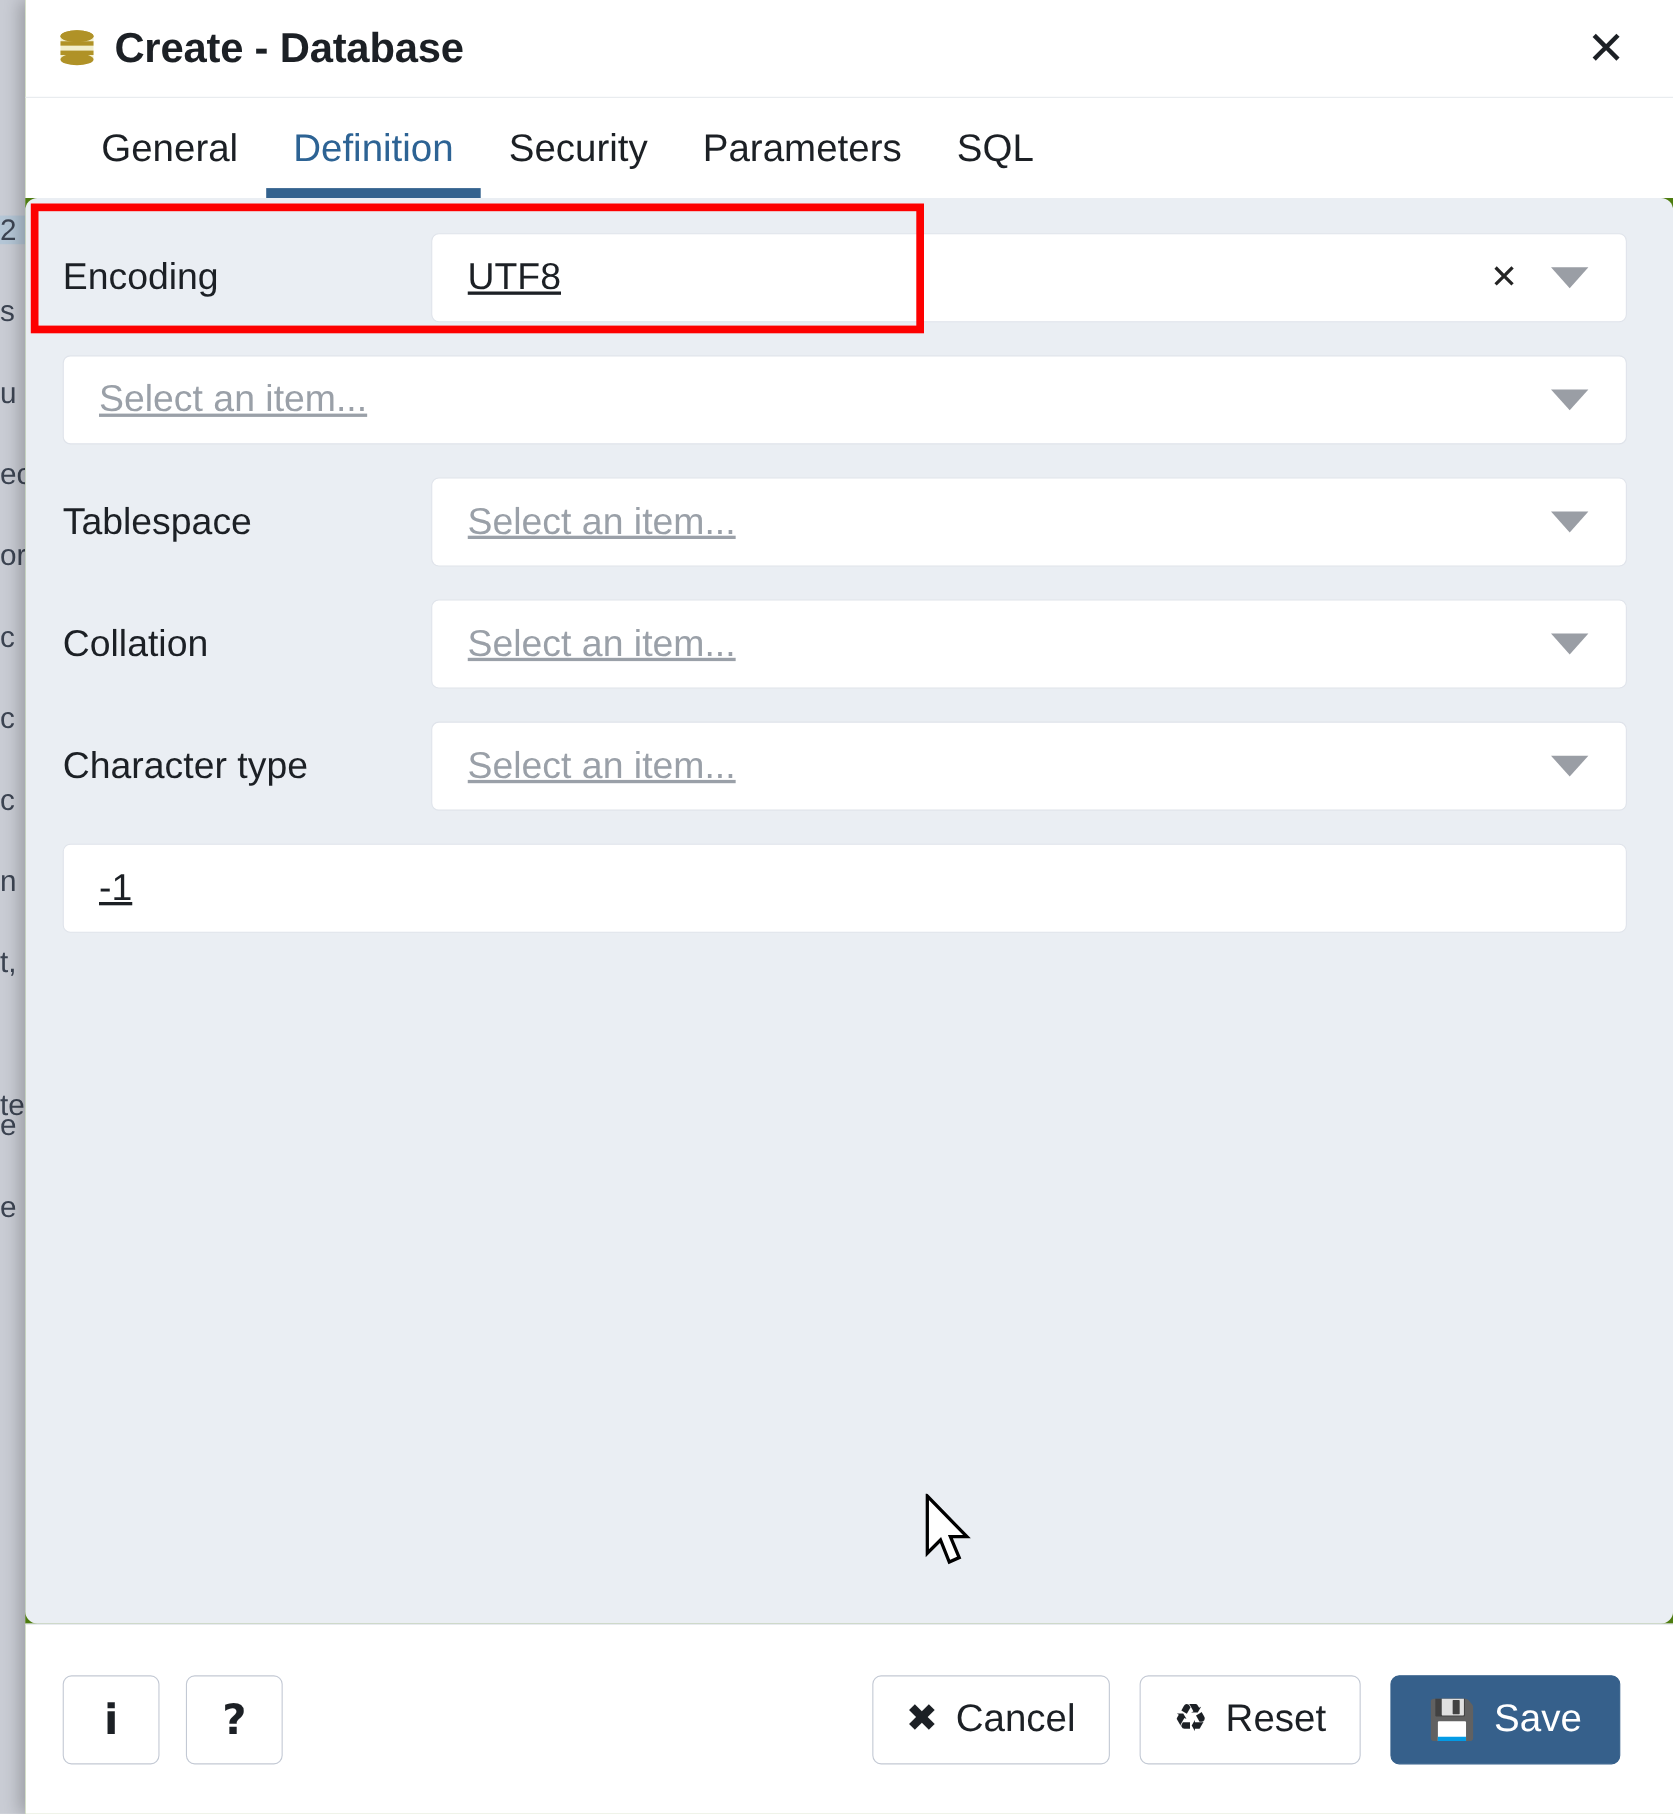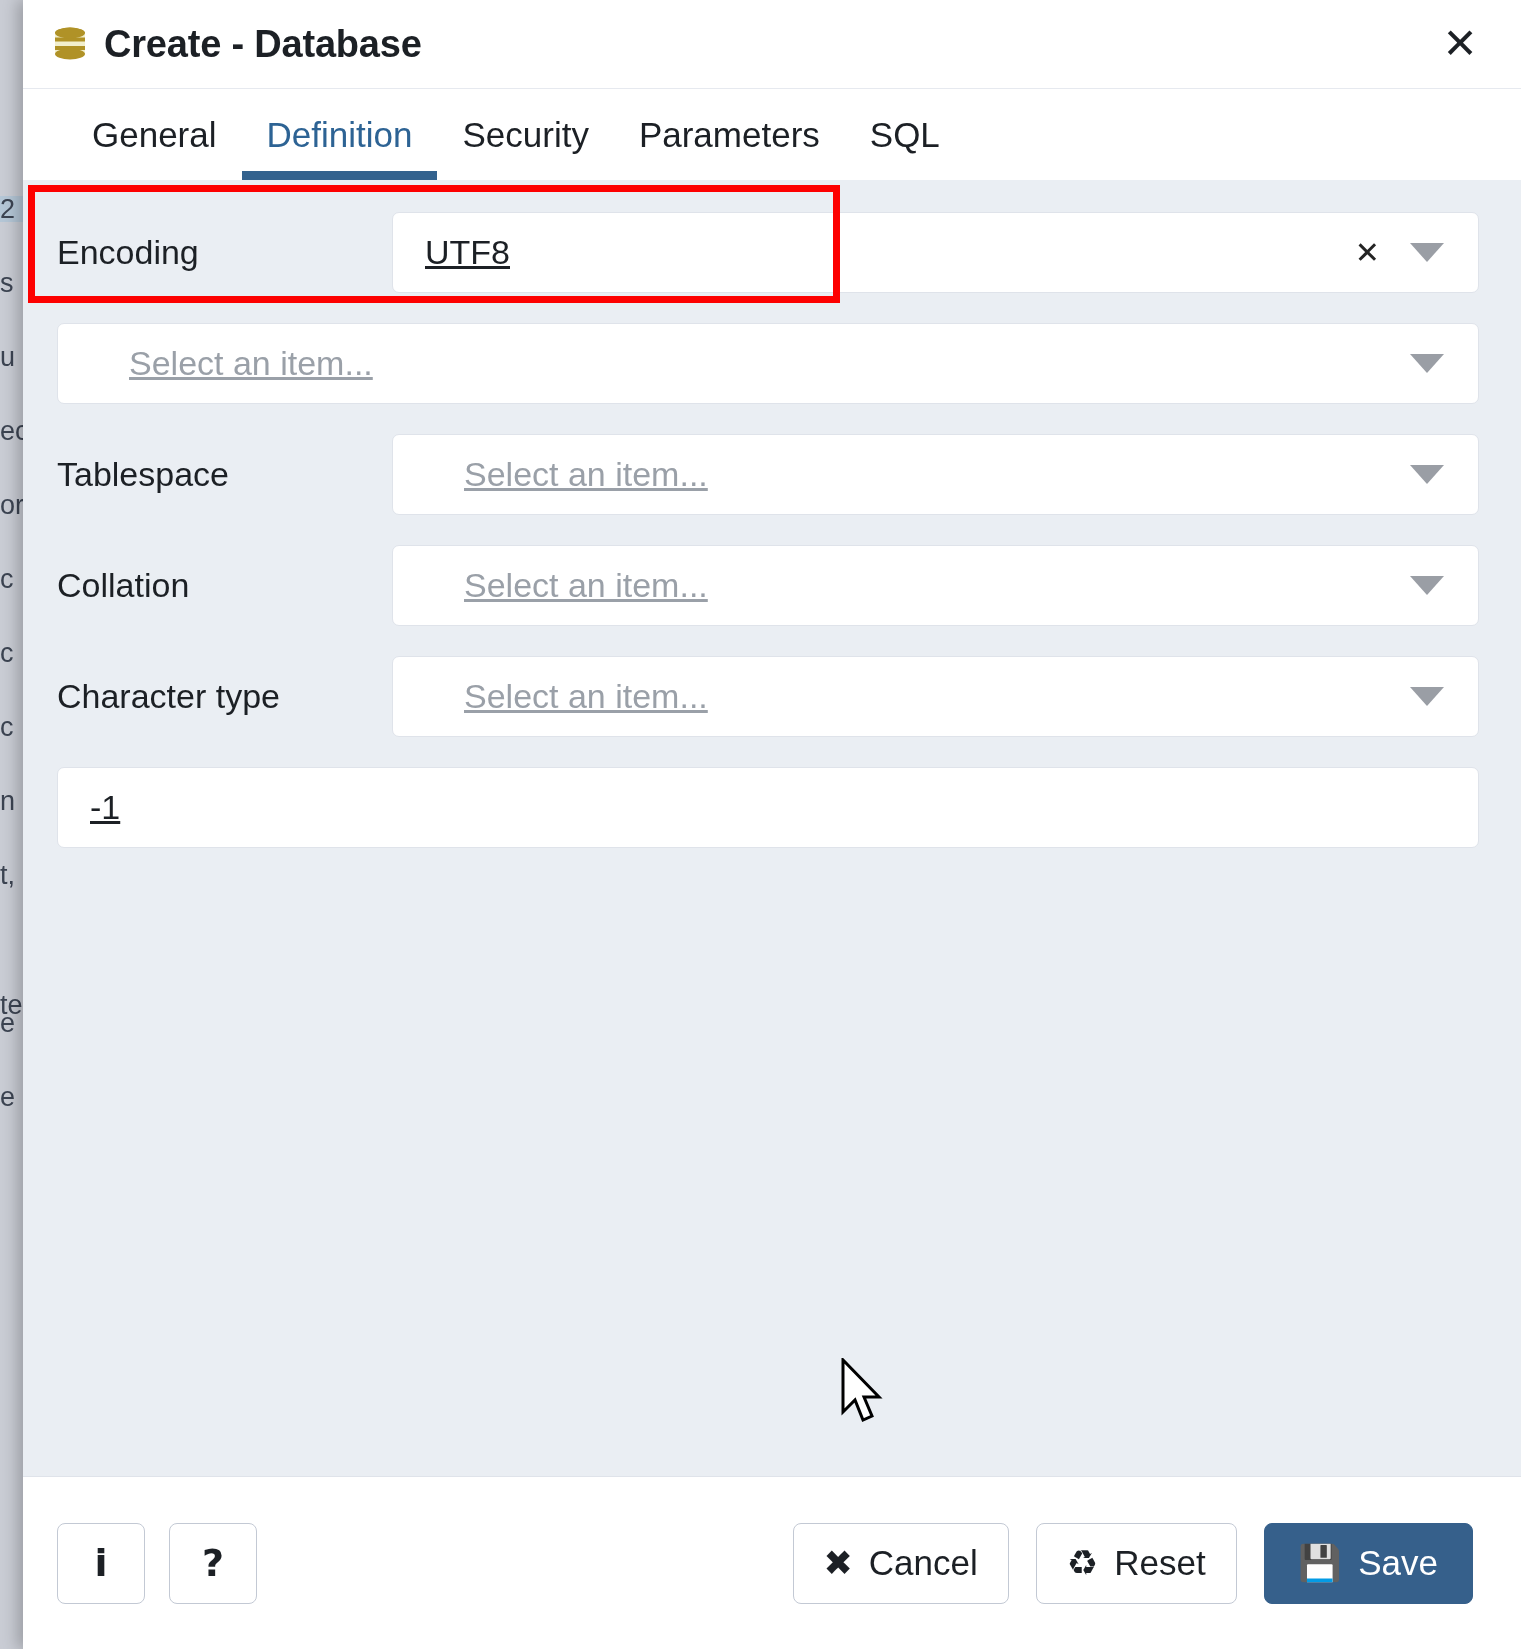--- a/index.html
+++ b/index.html
@@ -114,20 +114,21 @@
     background: #33628e;
   }
 
   
   #form-area {
     position: relative;
     flex: 1 1 auto;
     background: #eaeef3;
     overflow: hidden;
     padding-top: 18px;
+    border-radius: 11px;
   }
   .form-row {
     display: flex;
     align-items: flex-start;
     padding: 0 42px 0 34px;
     height: 111px;
   }
   .field-label {
     width: 335px;
     flex: 0 0 335px;
@@ -151,21 +152,21 @@
     cursor: pointer;
   }
   .field-value {
     font-size: 34px;
     color: #1c2025;
     flex: 1 1 auto;
     white-space: nowrap;
     overflow: hidden;
     text-decoration: underline;
   }
-  .field-value.placeholder { color: #9aa0a8; margin-left: 39px; }
+  .field-value.placeholder { color: #9aa0a8; }
   .clear-x {
     font-size: 30px;
     font-weight: 700;
     color: #242424;
     margin-right: 30px;
     font-family: "DejaVu Sans", sans-serif;
     cursor: pointer;
     line-height: 1;
   }
   .caret {

